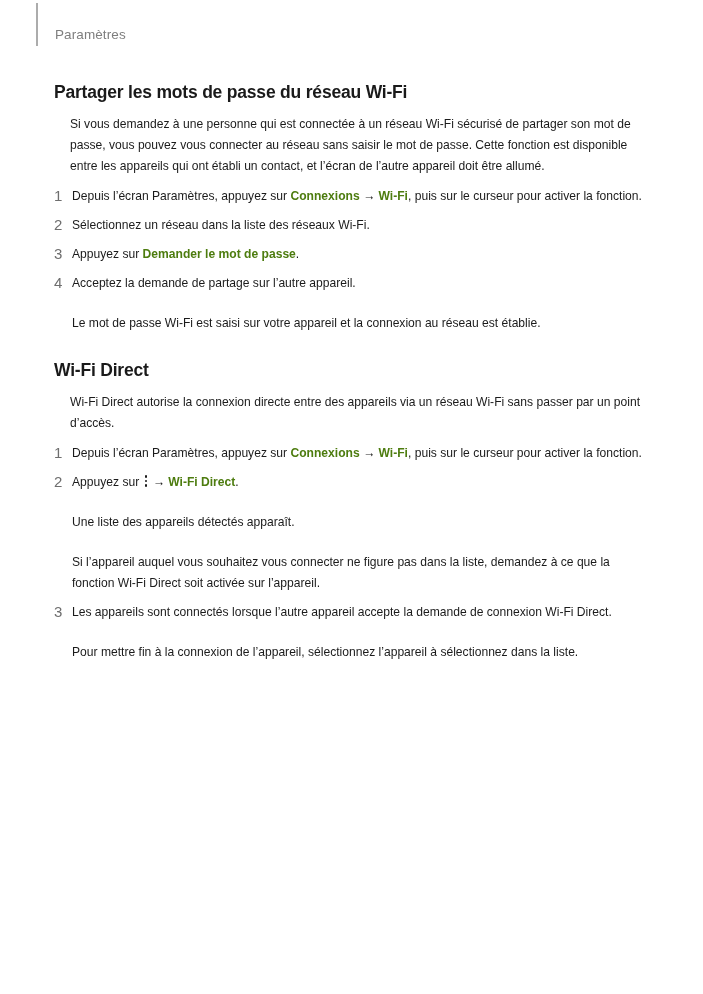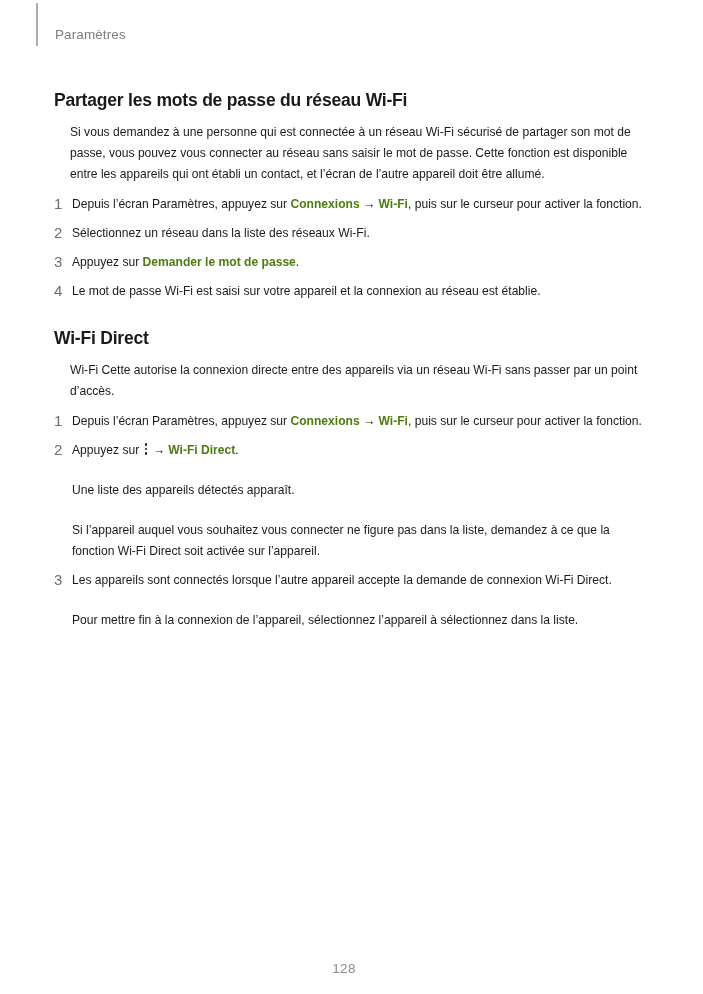--- a/index.html
+++ b/index.html
@@ -18,21 +18,21 @@
     width: 2px; height: 43px; background: #acacac;
   }
   .running-header {
     position: absolute; left: 55px; top: 27px;
     font-size: 13.5px; color: #7e7e7e; letter-spacing: 0.1px;
   }
 
   .content { position: absolute; left: 54px; top: 81px; width: 592px; }
 
   .section-title {
-    margin: 8px 0 11px 0;
+    margin: 0 0 11px 0;
     font-size: 17.5px; font-weight: 700; color: #1a1a1a;
     letter-spacing: -0.2px; line-height: 22px;
   }
   .intro {
     margin: 0 0 9px 16px;
     font-size: 12.1px; line-height: 21px; color: #1b1b1b;
   }
 
   .steps { list-style: none; margin: 0; padding: 0; }
   .step { display: flex; margin-top: 8px; }
@@ -88,29 +88,30 @@
         </li>
         <li class="step">
           <span class="step-number">3</span>
           <div class="step-body">
             <p class="step-line"><span>Appuyez sur </span><b>Demander le mot de passe</b><span>.</span></p>
           </div>
         </li>
         <li class="step">
           <span class="step-number">4</span>
           <div class="step-body">
+            <p class="step-line"><span>Acceptez la demande de partage sur l’autre appareil.</span></p>
             <p class="step-line"><span>Le mot de passe Wi-Fi est saisi sur votre appareil et la connexion au réseau est établie.</span></p>
           </div>
         </li>
       </ol>
     </section>
 
     <section class="section">
       <h1 class="section-title">Wi-Fi Direct</h1>
-      <p class="intro">Wi-Fi Cette autorise la connexion directe entre des appareils via un réseau Wi-Fi sans passer par un point d’accès.</p>
+      <p class="intro">Wi-Fi Direct autorise la connexion directe entre des appareils via un réseau Wi-Fi sans passer par un point d’accès.</p>
       <ol class="steps">
         <li class="step">
           <span class="step-number">1</span>
           <div class="step-body">
             <p class="step-line"><span>Depuis l’écran Paramètres, appuyez sur </span><b>Connexions</b><span> → </span><b>Wi-Fi</b><span>, puis sur le curseur pour activer la fonction.</span></p>
           </div>
         </li>
         <li class="step">
           <span class="step-number">2</span>
           <div class="step-body">
@@ -124,15 +125,14 @@
           <div class="step-body">
             <p class="step-line"><span>Les appareils sont connectés lorsque l’autre appareil accepte la demande de connexion Wi-Fi Direct.</span></p>
             <p class="step-line"><span>Pour mettre fin à la connexion de l’appareil, sélectionnez l’appareil à sélectionnez dans la liste.</span></p>
           </div>
         </li>
       </ol>
     </section>
 
   </main>
 
-  <div class="footer">128</div>
 
 </div>
 
 </body></html>

